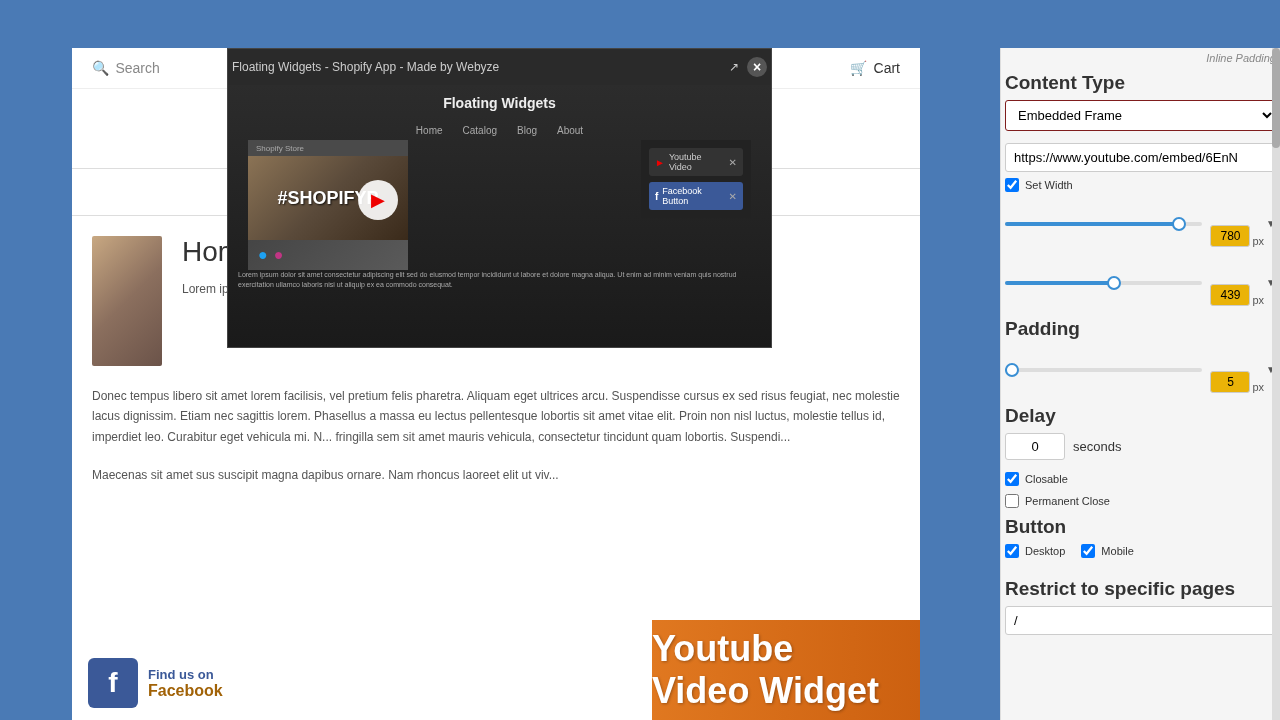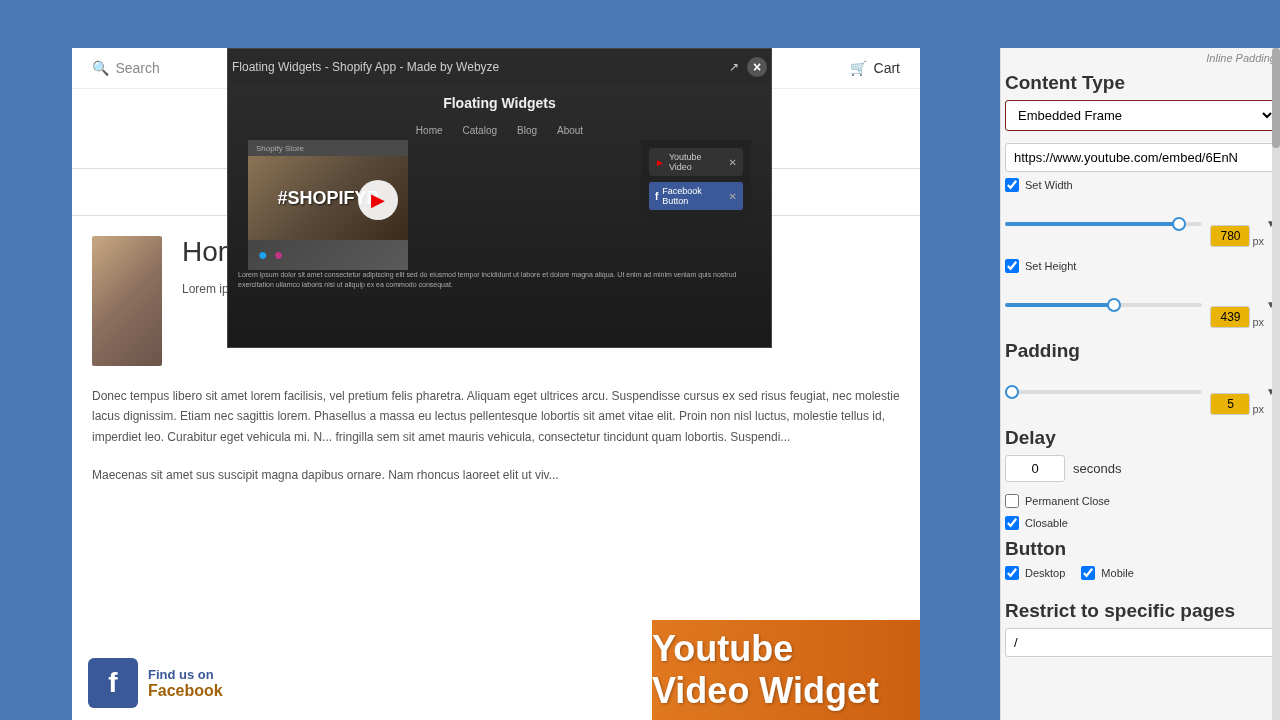--- a/index.html
+++ b/index.html
@@ -695,24 +695,20 @@
       <div class="slider-thumb" style="left:calc(88% - 7px);"></div>
     </div>
     <div class="slider-value">
       <span class="slider-num">780</span>
       <span class="slider-unit">px</span>
       <span style="font-size:10px; color:#555;">▼</span>
     </div>
   </div>
 
   
-  <div class="checkbox-row">
-    <input type="checkbox" checked="" style="">
-    <span class="checkbox-label">Set Height</span>
-  </div>
   <div class="slider-row">
     <div class="slider-container">
       <div class="slider-fill" style="width:55%;"></div>
       <div class="slider-thumb" style="left:calc(55% - 7px);"></div>
     </div>
     <div class="slider-value">
       <span class="slider-num">439</span>
       <span class="slider-unit">px</span>
       <span style="font-size:10px; color:#555;">▼</span>
     </div>
@@ -734,28 +730,28 @@
 
   
   <div class="panel-section-title">Delay</div>
   <div class="delay-row">
     <input type="text" class="delay-input" value="0" style="">
     <span class="delay-label">seconds</span>
   </div>
 
   
   <div class="checkbox-row">
+    <input type="checkbox" checked="" style="">
+    <span class="checkbox-label">Closable</span>
+  </div>
+
+  
+  <div class="checkbox-row">
     <input type="checkbox" style="">
     <span class="checkbox-label">Permanent Close</span>
-  </div>
-
-  
-  <div class="checkbox-row">
-    <input type="checkbox" checked="" style="">
-    <span class="checkbox-label">Closable</span>
   </div>
 
   
   <div class="panel-section-title">Button</div>
   <div class="device-row">
     <div class="checkbox-row">
       <input type="checkbox" checked="" style="">
       <span class="checkbox-label">Desktop</span>
     </div>
     <div class="checkbox-row">

